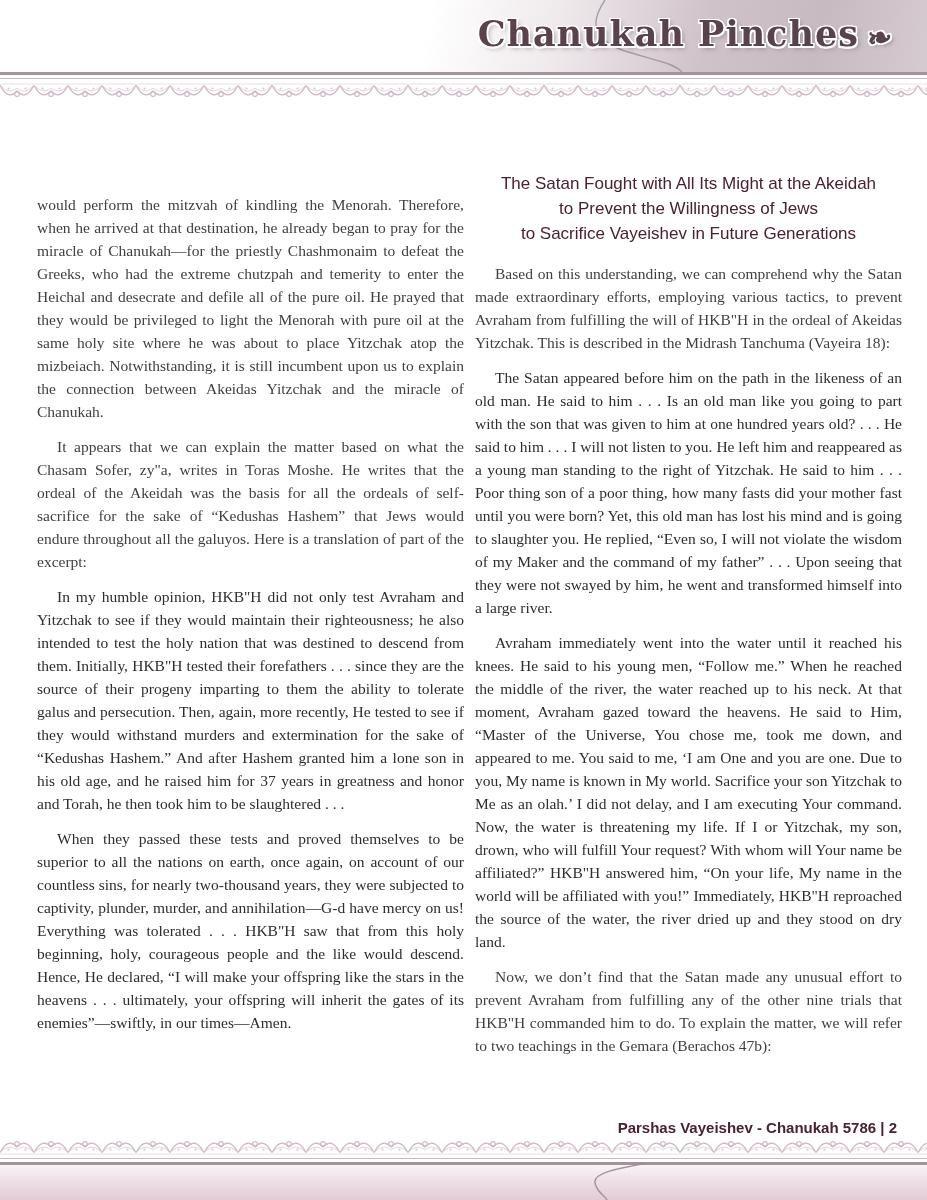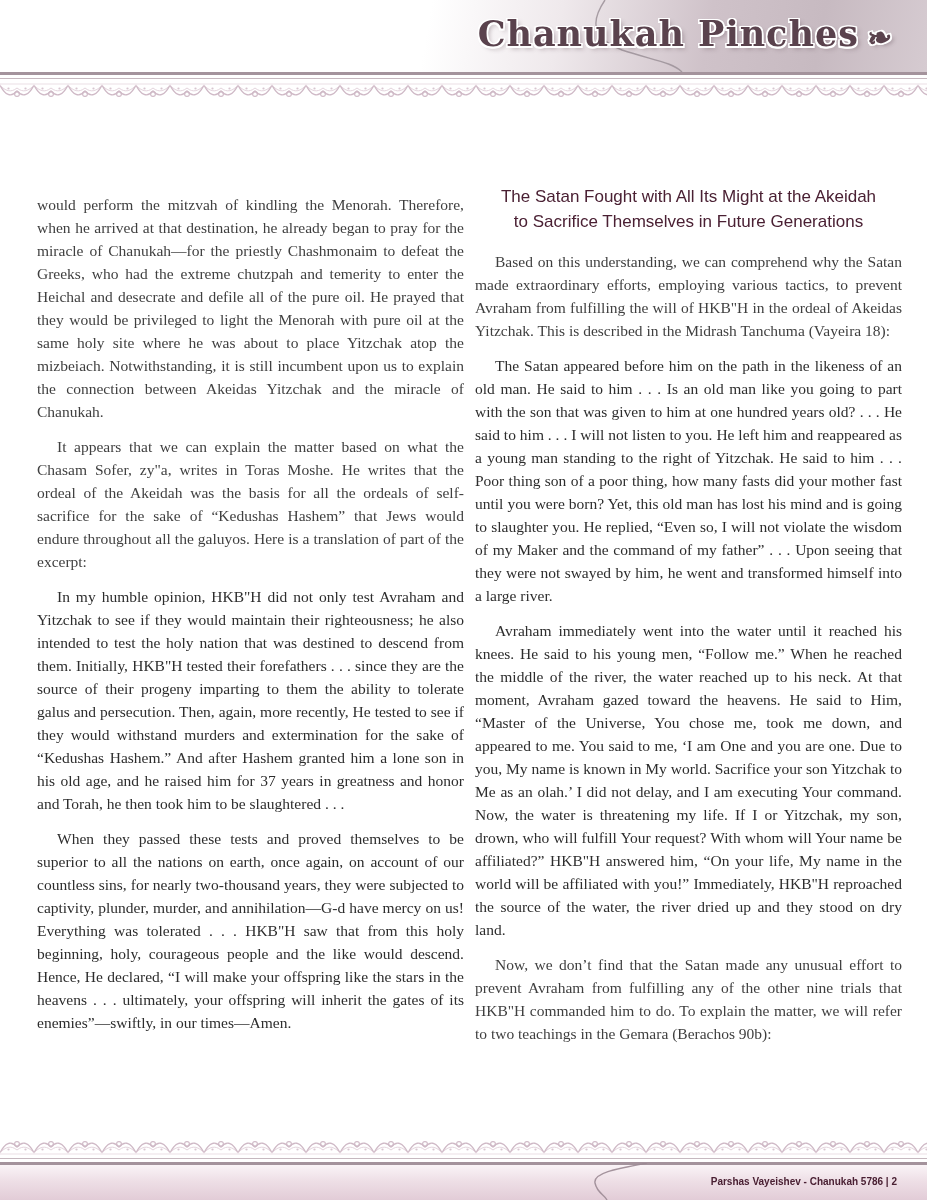--- a/index.html
+++ b/index.html
@@ -71,23 +71,23 @@
     border-top:1px solid #c6b8bf;
     border-bottom:3px solid var(--rule-mauve,#a4939c);
     background:#fff;
   }
   .footer-band{
     position:absolute;top:1165px;left:0;width:927px;height:35px;
     background:linear-gradient(to bottom,#faf4f7 0%,#eedfe6 45%,#e2ccd7 100%);
   }
   .footer-swirl{position:absolute;top:1163px;left:555px;}
   .footer-text{
-    position:absolute;top:1165px;right:30px;height:35px;line-height:33px;
+    position:absolute;top:1111px;right:30px;height:35px;line-height:33px;
     font-family:"Liberation Sans","DejaVu Sans",sans-serif;
-    font-weight:bold;font-size:10px;
+    font-weight:bold;font-size:15px;
     color:var(--accent-maroon,#4a2033);
   }
 </style>
 </head>
 <body>
 
 <div class="page">
 
   <div class="header">
     <svg class="header-swirl" width="160" height="72" viewBox="0 0 160 72">
@@ -119,26 +119,27 @@
     <div class="col">
       <p class="para no-indent">would perform the mitzvah of kindling the Menorah.  Therefore, when he arrived at that destination, he already began to pray for the miracle of Chanukah—for the priestly Chashmonaim to defeat the Greeks, who had the extreme chutzpah and temerity to enter the Heichal and desecrate and defile all of the pure oil.  He prayed that they would be privileged to light the Menorah with pure oil at the same holy site where he was about to place Yitzchak atop the mizbeiach.  Notwithstanding, it is still incumbent upon us to explain the connection between Akeidas Yitzchak and the miracle of Chanukah.</p>
       <p class="para">It appears that we can explain the matter based on what the Chasam Sofer, zy"a, writes in Toras Moshe.  He writes that the ordeal of the Akeidah was the basis for all the ordeals of self-sacrifice for the sake of “Kedushas Hashem” that Jews would endure throughout all the galuyos.  Here is a translation of part of the excerpt:</p>
       <p class="para bold">In my humble opinion, HKB"H did not only test Avraham and Yitzchak to see if they would maintain their righteousness; he also intended to test the holy nation that was destined to descend from them.  Initially, HKB"H tested their forefathers . . . since they are the source of their progeny imparting to them the ability to tolerate galus and persecution.  Then, again, more recently, He tested to see if they would withstand murders and extermination for the sake of “Kedushas Hashem.”  And after Hashem granted him a lone son in his old age, and he raised him for 37 years in greatness and honor and Torah, he then took him to be slaughtered . . .</p>
       <p class="para bold">When they passed these tests and proved themselves to be superior to all the nations on earth, once again, on account of our countless sins, for nearly two-thousand years, they were subjected to captivity, plunder, murder, and annihilation—G-d have mercy on us! Everything was tolerated . . . HKB"H saw that from this holy beginning, holy, courageous people and the like would descend.  Hence, He declared, “I will make your offspring like the stars in the heavens . . . ultimately, your offspring will inherit the gates of its enemies”—swiftly, in our times—Amen.</p>
     </div>
 
     <div class="col">
       <div class="col-heading">
         <span>The Satan Fought with All Its Might at the Akeidah</span>
-        <span>to Sacrifice Themselves in Future Generations</span>
+        <span>to Prevent the Willingness of Jews</span>
+        <span>to Sacrifice Vayeishev in Future Generations</span>
       </div>
       <p class="para">Based on this understanding, we can comprehend why the Satan made extraordinary efforts, employing various tactics, to prevent Avraham from fulfilling the will of HKB"H in the ordeal of Akeidas Yitzchak.  This is described in the Midrash Tanchuma (Vayeira 18):</p>
       <p class="para bold">The Satan appeared before him on the path in the likeness of an old man.  He said to him . . . Is an old man like you going to part with the son that was given to him at one hundred years old?  . . . He said to him . . . I will not listen to you.  He left him and reappeared as a young man standing to the right of Yitzchak.  He said to him . . . Poor thing son of a poor thing, how many fasts did your mother fast until you were born?  Yet, this old man has lost his mind and is going to slaughter you.  He replied, “Even so, I will not violate the wisdom of my Maker and the command of my father” . . . Upon seeing that they were not swayed by him, he went and transformed himself into a large river.</p>
       <p class="para bold">Avraham immediately went into the water until it reached his knees.  He said to his young men, “Follow me.”  When he reached the middle of the river, the water reached up to his neck.  At that moment, Avraham gazed toward the heavens.  He said to Him, “Master of the Universe, You chose me, took me down, and appeared to me.  You said to me, ‘I am One and you are one.  Due to you, My name is known in My world.  Sacrifice your son Yitzchak to Me as an olah.’  I did not delay, and I am executing Your command.  Now, the water is threatening my life.  If I or Yitzchak, my son, drown, who will fulfill Your request?  With whom will Your name be affiliated?” HKB"H answered him, “On your life, My name in the world will be affiliated with you!”  Immediately, HKB"H reproached the source of the water, the river dried up and they stood on dry land.</p>
-      <p class="para">Now, we don’t find that the Satan made any unusual effort to prevent Avraham from fulfilling any of the other nine trials that HKB"H commanded him to do.  To explain the matter, we will refer to two teachings in the Gemara (Berachos 90b):</p>
+      <p class="para">Now, we don’t find that the Satan made any unusual effort to prevent Avraham from fulfilling any of the other nine trials that HKB"H commanded him to do.  To explain the matter, we will refer to two teachings in the Gemara (Berachos 47b):</p>
     </div>
 
   </div>
 
   <svg class="lace bottom" width="927" height="22">
     <rect width="927" height="22" fill="url(#lacePat)"></rect>
   </svg>
 
   <div class="footer-rule"></div>
   <div class="footer-band"></div>

